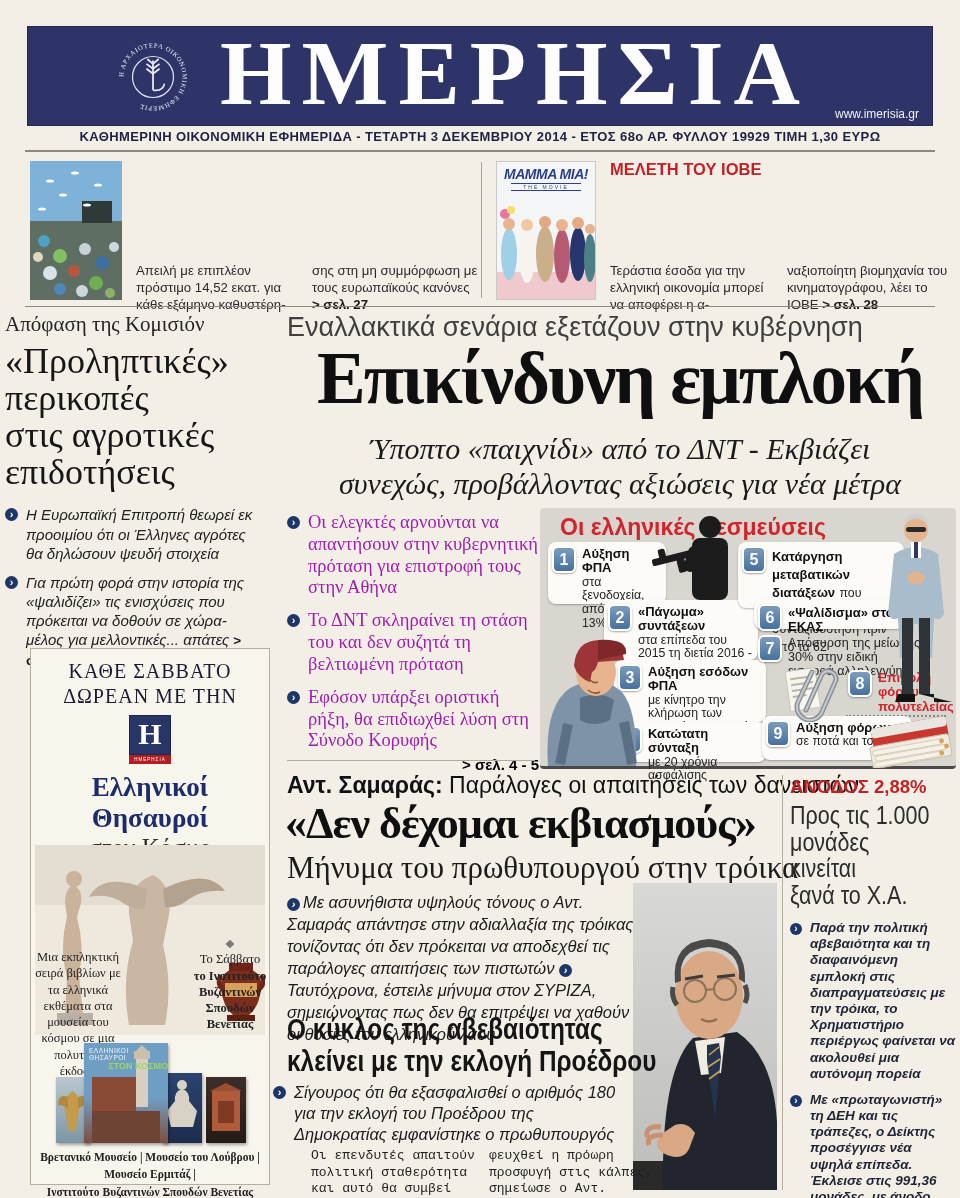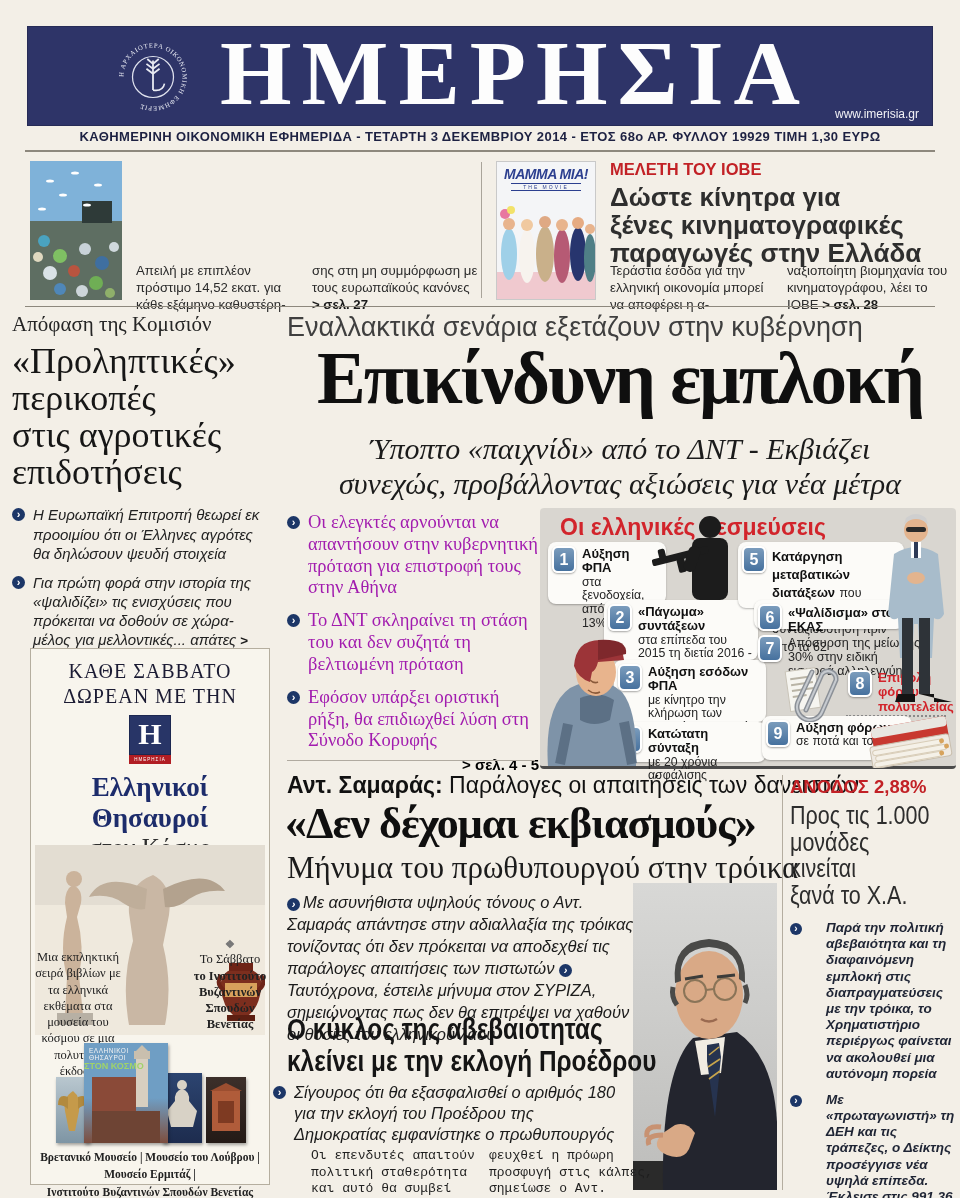--- a/index.html
+++ b/index.html
@@ -92,21 +92,21 @@
   .sam-sub{font-family:"Liberation Serif","DejaVu Serif",serif;font-size:31px;color:#1c1c1c;}
   .sam-para{width:352px;font-style:italic;font-size:16.5px;line-height:1.33;color:#1b1b1b;}
   .sam-sub2{font-weight:700;font-size:29px;line-height:1.1;color:#151515;}
   .sam-btxt{font-style:italic;font-size:16.5px;line-height:1.28;color:#1b1b1b;}
   .sam-body{font-family:Liberation Mono, monospace;font-size:13px;line-height:1.27;color:#1f1f1f;margin-left:24px;}
 
   
   .mkt-div{left:782px;top:775px;width:1px;height:415px;background:#b4ada0;}
   .mkt-kicker{color:#c22126;font-weight:700;font-size:18.5px;}
   .mkt-head{font-size:25px;line-height:1.06;color:#2d2d2d;}
-  .mkt-btxt{font-style:italic;font-weight:700;font-size:13.5px;line-height:1.2;color:#1e2434;margin-left:16px;}
+  .mkt-btxt{font-style:italic;font-weight:700;font-size:13.5px;line-height:1.2;color:#1e2434;}
   .mkt-b{margin-bottom:10px;}
 </style>
 </head>
 <body>
 
 <div id="page">
 
   <div class="abs band">
     <svg class="abs emblem" viewBox="0 0 100 100">
       <defs>
@@ -172,32 +172,29 @@
       <ellipse cx="81" cy="62" rx="8" ry="27" fill="#27356e"></ellipse>
         <circle cx="81" cy="31" r="6" fill="#e6ab82"></circle>
       <ellipse cx="93" cy="66" rx="6" ry="24" fill="#4f7f86"></ellipse>
         <circle cx="93" cy="37" r="5" fill="#e8b48d"></circle>
       <circle cx="8" cy="22" r="5" fill="#e877a0"></circle>
         <circle cx="14" cy="18" r="4" fill="#f2e26a"></circle>
     </svg>
   </div>
   <div class="abs" style="left:610px;top:160px;width:348px">
     <div class="kicker-red">ΜΕΛΕΤΗ ΤΟΥ ΙΟΒΕ</div>
-    <div class="brief-h pre">Δώστε κίνητρα για
-ξένες κινηματογραφικές
-παραγωγές στην Ελλάδα</div>
   </div>
   <div class="abs brief-body" style="left:610px;top:263px;width:165px">Τεράστια έσοδα για την ελληνική οικονομία μπορεί να αποφέρει η α-</div>
   <div class="abs brief-body" style="left:787px;top:263px;width:170px">
     <span>ναξιοποίητη βιομηχανία του κινηματογράφου, λέει το ΙΟΒΕ </span><span class="pageref">&gt; σελ. 28</span>
   </div>
 
   <div class="abs rule-mid"></div>
 
-  <div class="abs" style="left:12px;top:312px;width:258px">
+  <div class="abs" style="left:5px;top:312px;width:258px">
     <div class="lc-kicker serif">Απόφαση της Κομισιόν</div>
     <div class="lc-head serif pre">«Προληπτικές»
 περικοπές
 στις αγροτικές
 επιδοτήσεις</div>
     <div style="margin-top:14px">
       <div class="bullet-row" style="margin-bottom:10px">
         <span class="bicon"></span>
         <span class="lc-btxt">Η Ευρωπαϊκή Επιτροπή θεωρεί εκ προοιμίου ότι οι Έλληνες αγρότες θα δηλώσουν ψευδή στοιχεία</span>
       </div>
@@ -399,21 +396,21 @@
       </div>
       <div class="cover" style="width:84px;height:100px;background:linear-gradient(180deg,#6f9ec4 55%,#7d4e3e);z-index:2;text-align:center">
         <svg width="84" height="100" style="position:absolute;margin-left:-42px">
             <rect x="52" y="14" width="12" height="50" fill="#d8cfc0"></rect>
             <rect x="50" y="8" width="16" height="8" fill="#c9bfae"></rect>
             <path d="M58,2 l6,6 -12,0z" fill="#c9bfae"></path>
             <rect x="8" y="34" width="44" height="34" fill="#8a4a38"></rect>
             <rect x="8" y="68" width="68" height="32" fill="#6e4434"></rect>
           </svg>
         <div style="position:relative;font-size:6.5px;color:#f2f2f2;letter-spacing:.5px;padding-top:4px;text-align:left;padding-left:5px">ΕΛΛΗΝΙΚΟΙ ΘΗΣΑΥΡΟΙ</div>
-        <div style="position:relative;font-size:9px;font-weight:700;color:#9fd36a;text-align:left;">ΣΤΟΝ ΚΟΣΜΟ</div>
+        <div style="position:relative;font-size:9px;font-weight:700;color:#9fd36a;text-align:right;">ΣΤΟΝ ΚΟΣΜΟ</div>
       </div>
       <div class="cover" style="width:40px;height:70px;background:linear-gradient(180deg,#2c4470,#1d2c4e);margin-left:-6px">
         <svg width="40" height="70">
             <path d="M20,16 q8,2 7,12 l8,10 -4,16 -22,0 -4,-16 8,-10 q-1,-10 7,-12z" fill="#d8d2c6"></path>
             <circle cx="20" cy="12" r="5" fill="#d8d2c6"></circle>
           </svg>
       </div>
       <div class="cover" style="width:40px;height:66px;background:linear-gradient(180deg,#3c2f2a,#241a16);margin-left:4px">
         <svg width="40" height="66">
             <rect x="6" y="14" width="28" height="40" fill="#b05c3a"></rect>

